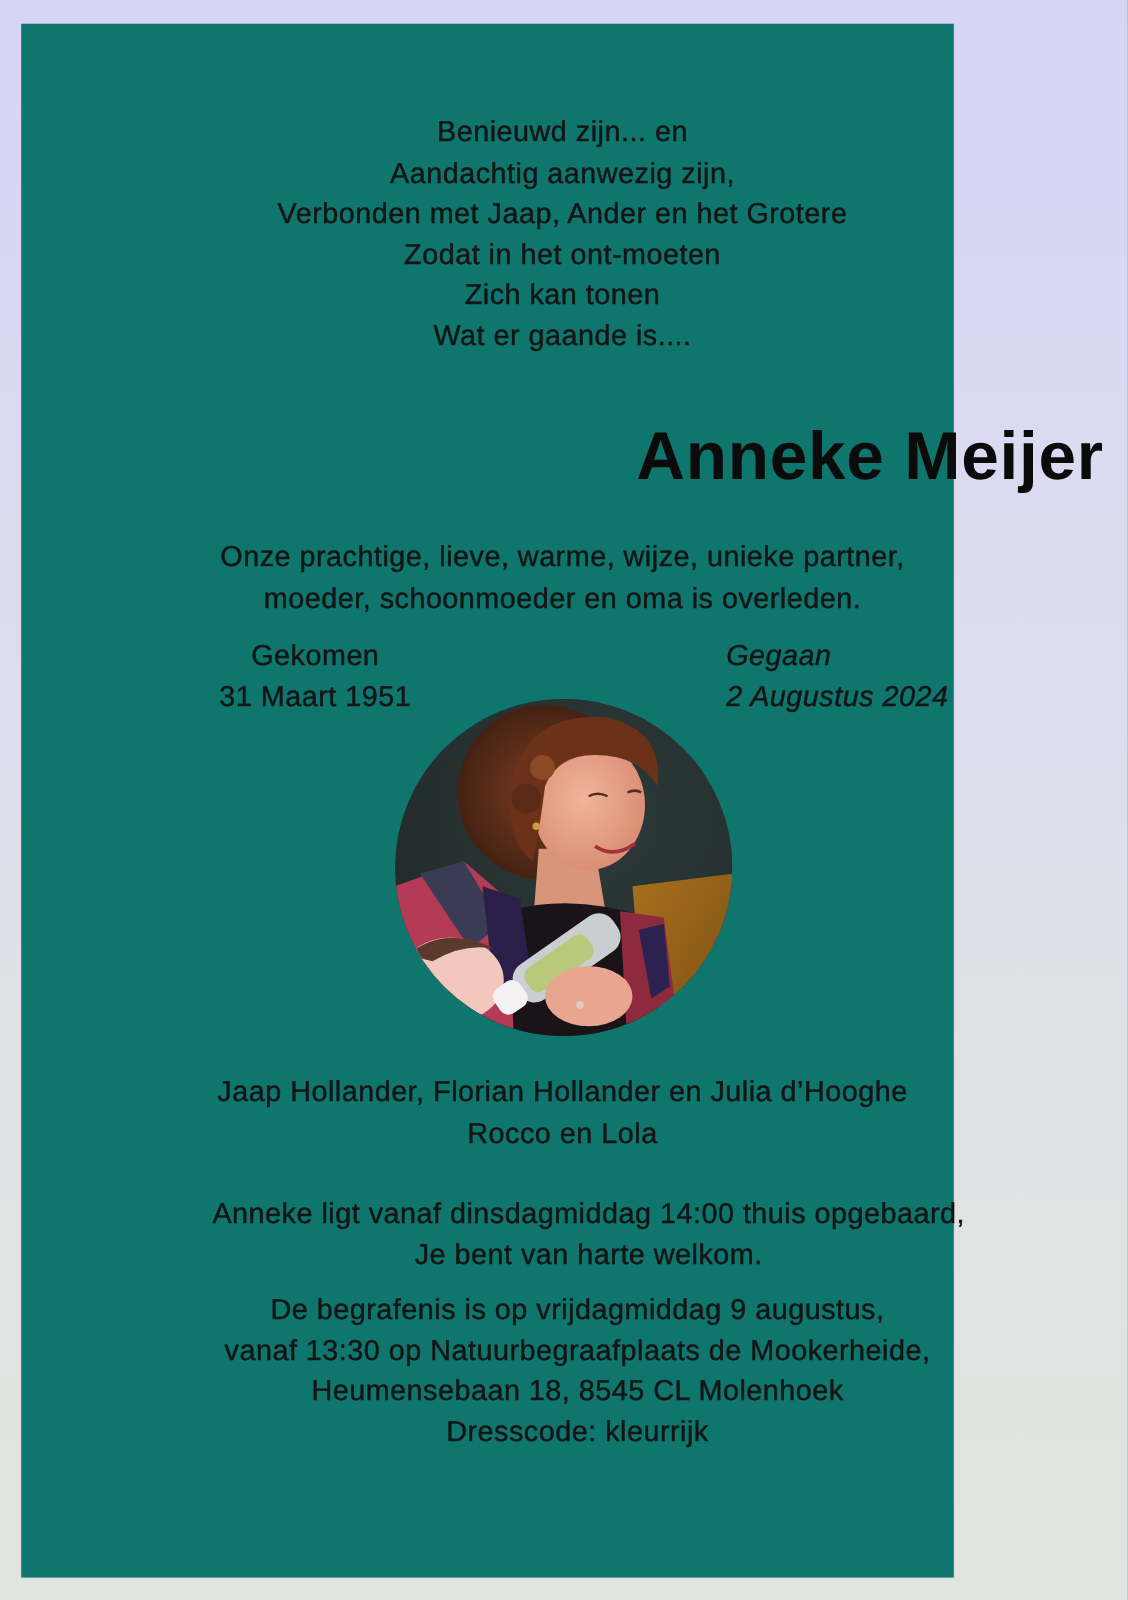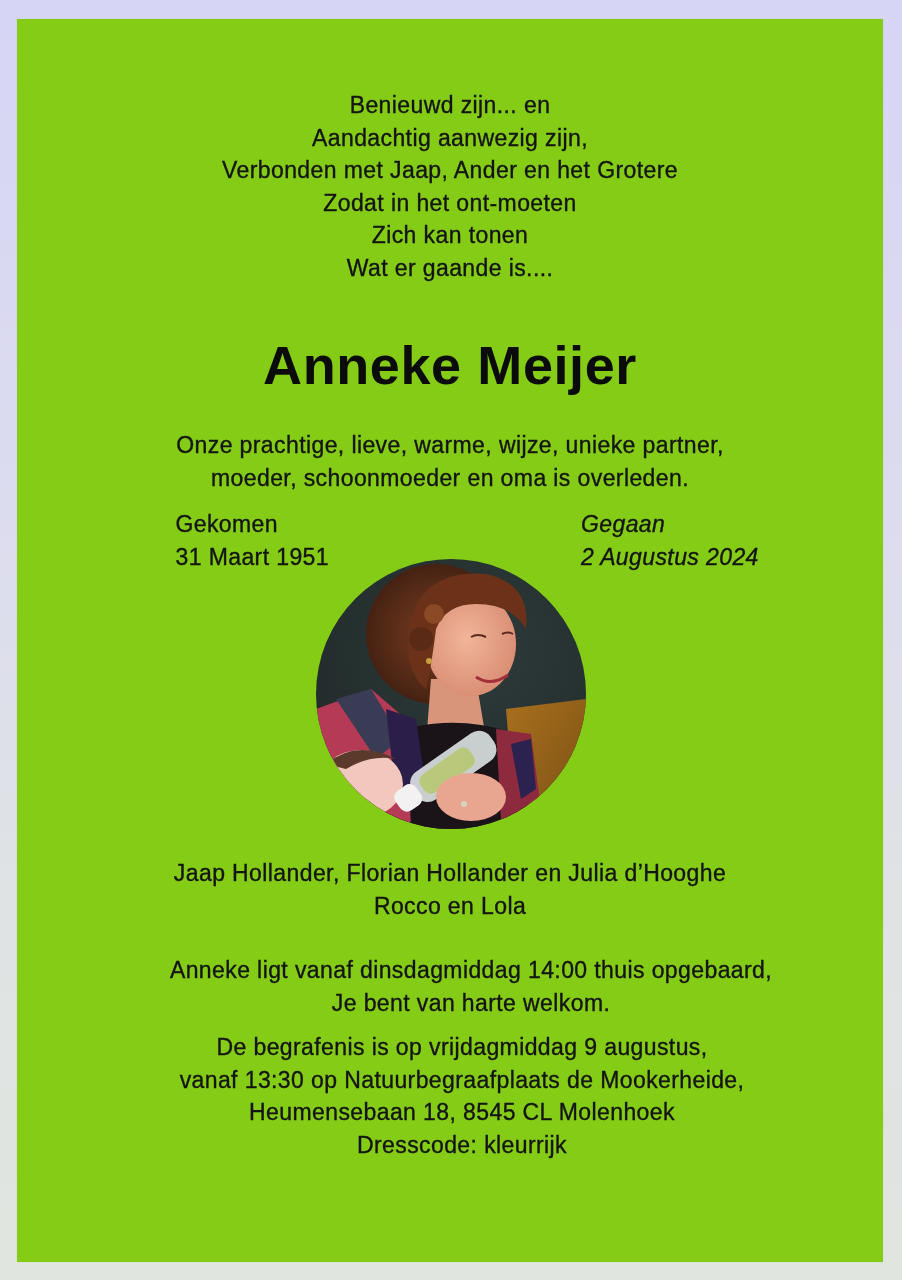--- a/index.html
+++ b/index.html
@@ -3,39 +3,39 @@
   <meta charset="utf-8">
   <style>
     html, body { margin: 0; padding: 0; }
     body {
       width: 902px; height: 1280px; position: relative; overflow: hidden;
       background: linear-gradient(180deg, #d6d5f5 0%, #dcdcef 40%, #dfe3e4 70%, #e1e5df 100%);
       font-family: "Liberation Sans", "DejaVu Sans", sans-serif;
       color: #111;
     }
     .card {
-      position: absolute; left: 17px; top: 19px; width: 866px; height: 1243px;
-      background: #84cc16;
+      position: absolute; left: 17px; top: 19px; width: 746px; height: 1243px;
+      background: #0f766e;
       box-shadow: 0 0 1px rgba(0,0,0,0.12);
     }
     .block { position: absolute; left: 0; width: 866px; text-align: center; }
     .poem { top: 70px; }
     .line {
       font-size: 23px; line-height: 32.5px; font-weight: normal;
       letter-spacing: 0.4px; color: #141414; white-space: nowrap;
       -webkit-text-stroke: 0.35px #141414;
     }
     .name {
       top: 312px; font-size: 54px; line-height: 68px; font-weight: bold;
-      letter-spacing: 0.6px; color: #0b0b0b;
+      letter-spacing: 0.6px; color: #0b0b0b; text-align: right;
     }
     .intro { top: 410px; }
     .dates { position: absolute; top: 489px; left: 0; width: 866px; height: 70px; }
     .date-col { position: absolute; top: 0; }
-    .date-col.left { right: calc(866px - 312px); text-align: left; }
+    .date-col.left { right: calc(866px - 312px); text-align: center; }
     .date-col.right { left: 564px; text-align: left; font-style: italic; }
     .photo {
       position: absolute; left: 299px; top: 540px; width: 270px; height: 270px;
       border-radius: 50%; overflow: hidden;
     }
     .photo svg { display: block; }
     .family { top: 838px; }
     .viewing { top: 935px; margin-left: 21px; }
     .funeral { top: 1012px; padding-left: 12px; }
   </style>

